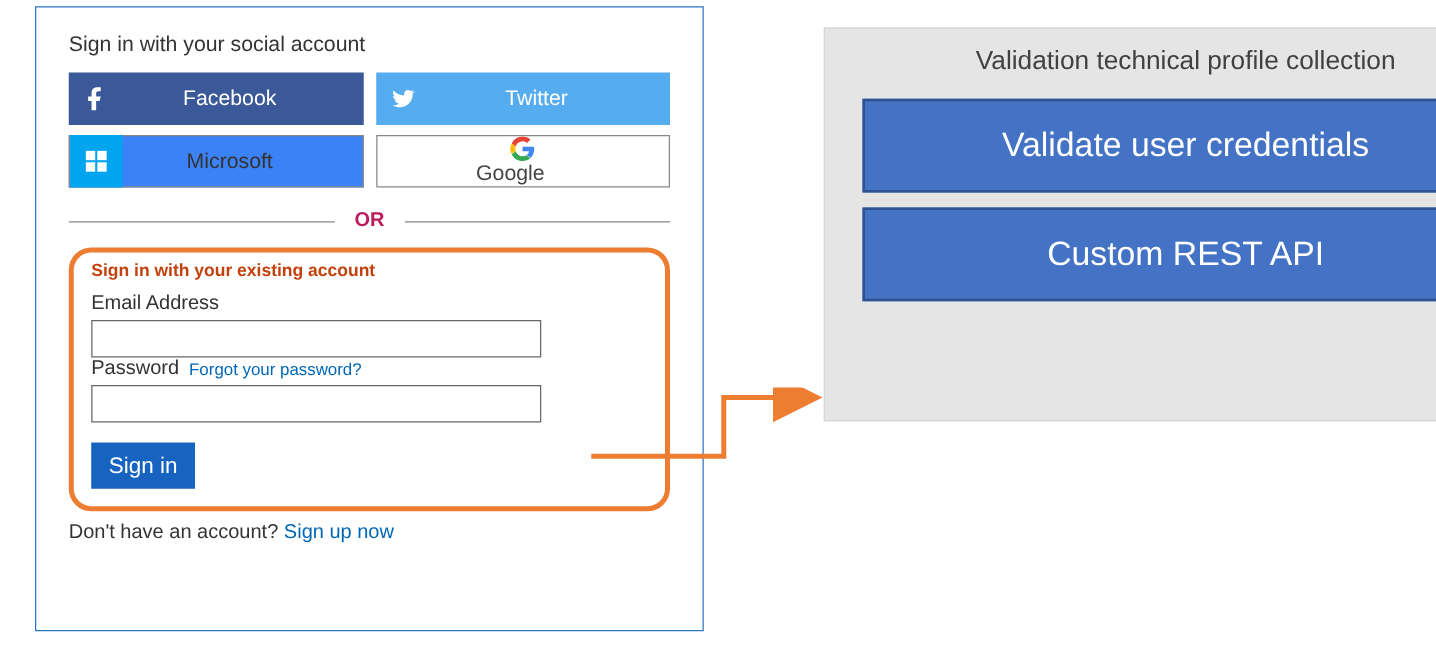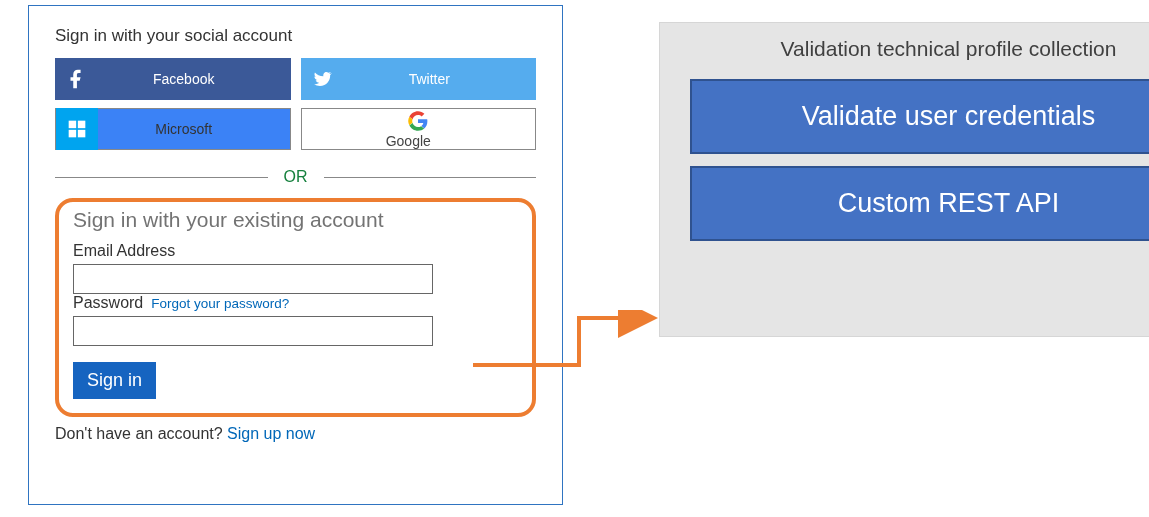--- a/index.html
+++ b/index.html
@@ -29,21 +29,21 @@
   .social-grid {
     display: grid;
     grid-template-columns: 1fr 1fr;
     gap: 8px 10px;
     margin-bottom: 18px;
   }
   .social-btn {
     height: 42px;
     display: flex;
     align-items: center;
-    font-size: 14px;
+    font-size: 17px;
     cursor: pointer;
   }
   .social-btn .icon-box {
     width: 42px;
     height: 42px;
     display: flex;
     align-items: center;
     justify-content: center;
   }
   .social-btn .label {
@@ -60,33 +60,34 @@
     align-items: center;
     margin: 6px 0 12px 0;
   }
   .divider .line {
     flex: 1;
     height: 1px;
     background: #888;
   }
   .divider .or {
     padding: 0 16px;
-    font-weight: normal;
-    color: #15803d;
+    font-weight: bold;
+    color: #be185d;
   }
   .form-block {
     border: 4px solid #ed7d31;
     border-radius: 18px;
     padding: 6px 14px 14px 14px;
     margin-top: 2px;
   }
   .form-heading {
-    font-size: 21px;
-    color: #737373;
+    font-size: 14px;
+    color: #c2410c;
     margin-bottom: 10px;
+    font-weight: bold;
   }
   .field-label {
     font-size: 16px;
     color: #333;
     margin-top: 0;
     margin-bottom: 4px;
     display: flex;
     align-items: center;
     gap: 8px;
   }

